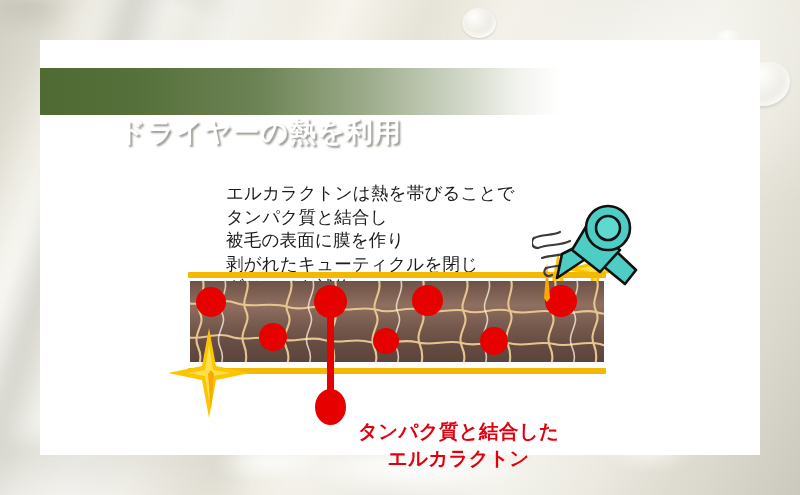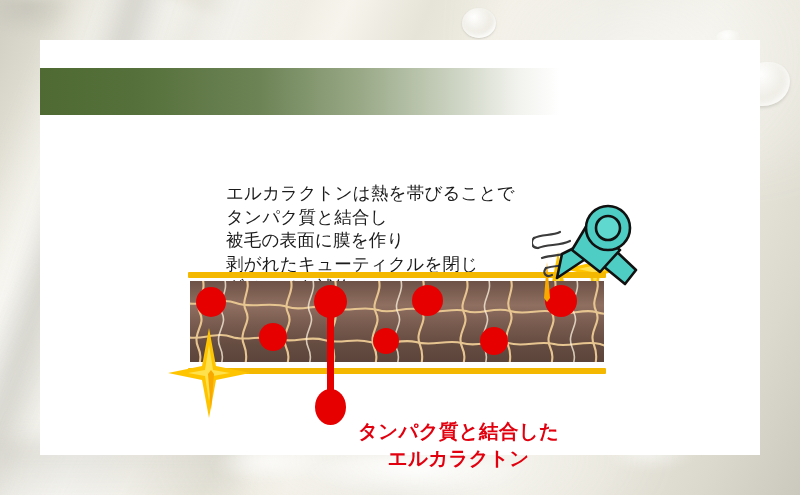--- a/index.html
+++ b/index.html
@@ -125,20 +125,21 @@
   <div class="droplet d-c"></div>
   <div class="droplet d-b"></div>
   <div class="droplet d-e"></div>
   <div class="droplet d-d"></div>
   <div class="droplet d-f"></div>
 </div>
 
 <div id="card">
 
   <div id="title-band"></div>
+  <div id="title-text">ドライヤーの熱を利用</div>
 
   <div id="body-text">エルカラクトンは熱を帯びることで
 タンパク質と結合し
 被毛の表面に膜を作り
 剥がれたキューティクルを閉じ
 ダメージを補修</div>
 
   <div id="hair-wrap">
 
     <svg class="sparkle" style="left:480px;top:212px;width:76px;height:86px;" viewBox="0 0 76 86">

